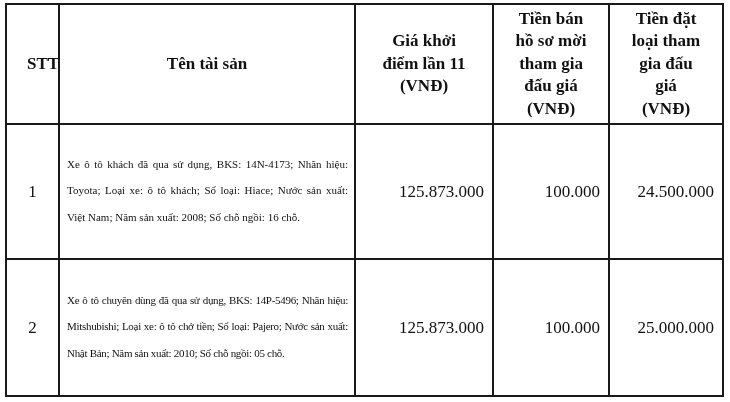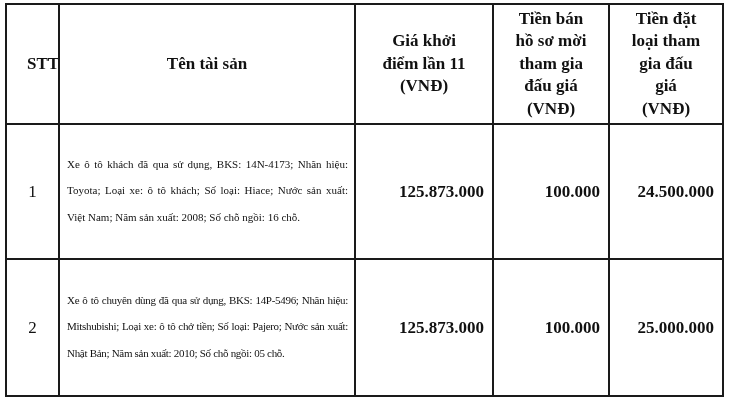--- a/index.html
+++ b/index.html
@@ -65,21 +65,20 @@
   }
   tr.r2 td.cell-desc {
     letter-spacing: -0.3px;
     font-family: Liberation Serif, serif;
   }
   td.cell-num {
     text-align: right;
     font-size: 17px;
     padding: 0 8px 0 2px;
     white-space: nowrap;
-    font-weight: bold;
   }
 </style>
 </head>
 <body>
 
 <div class="page">
   <table class="auction-table">
     <colgroup>
       <col class="c-stt">
       <col class="c-name">

